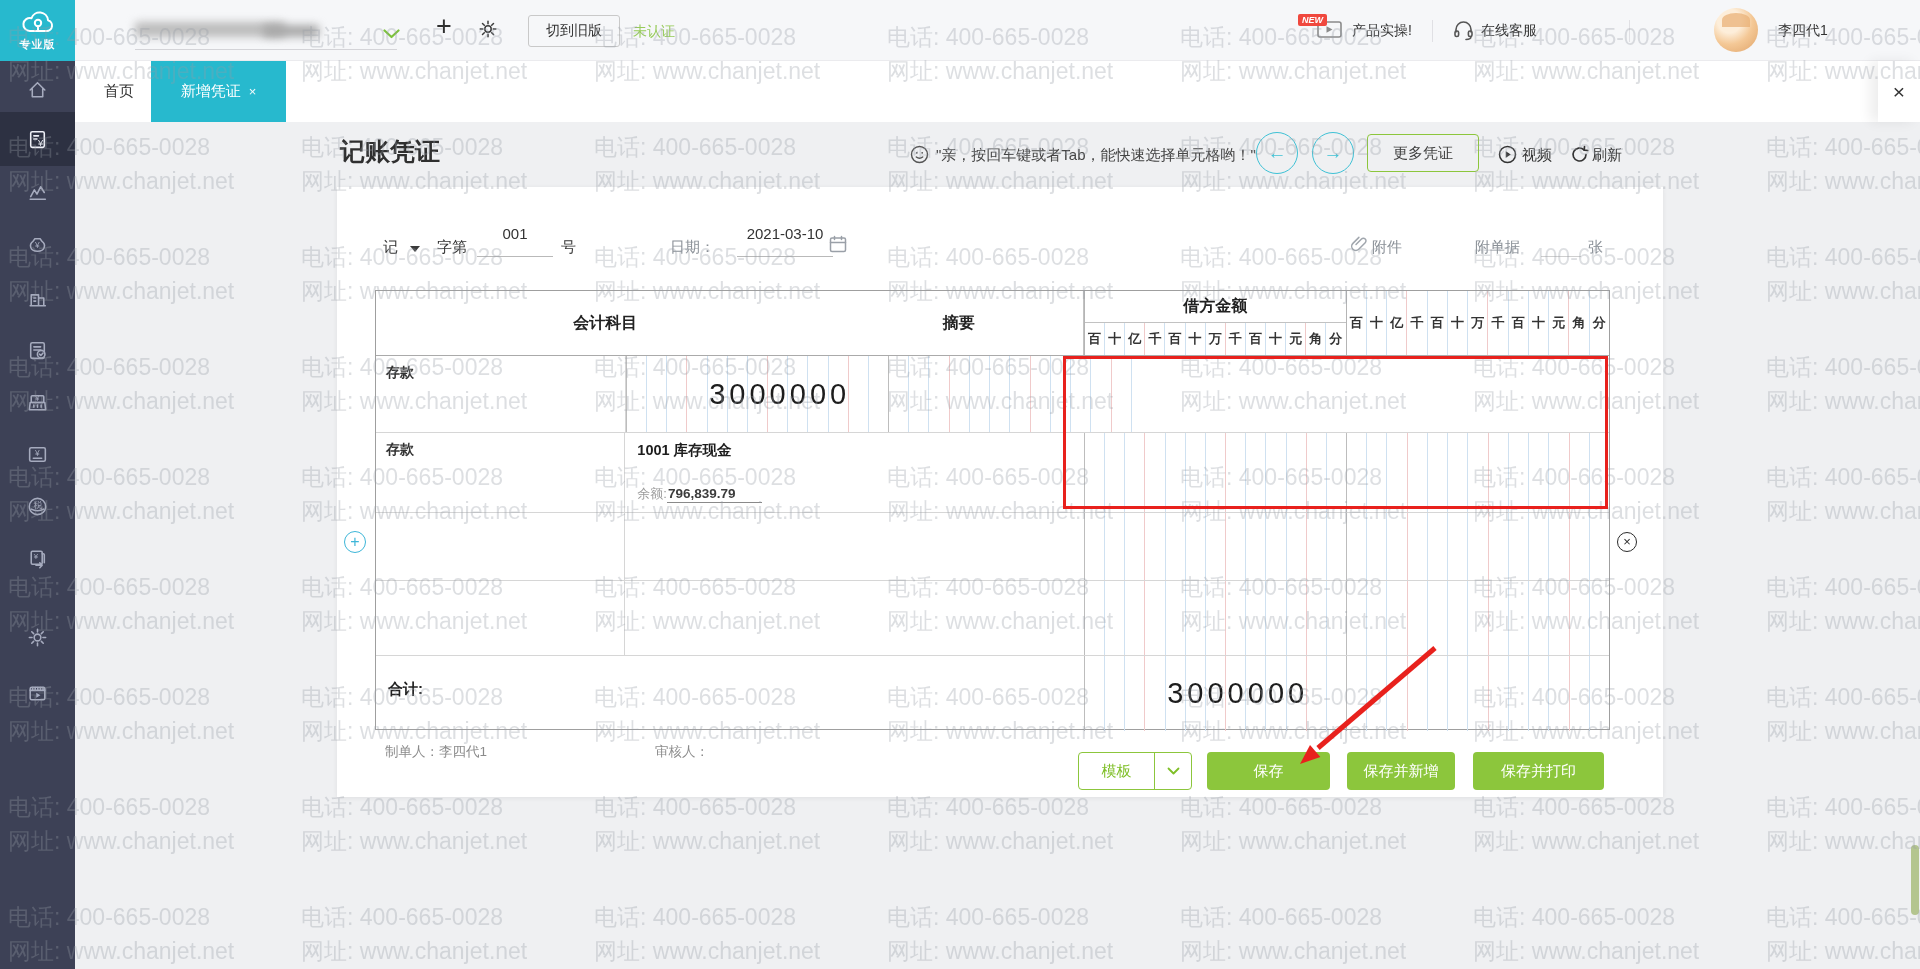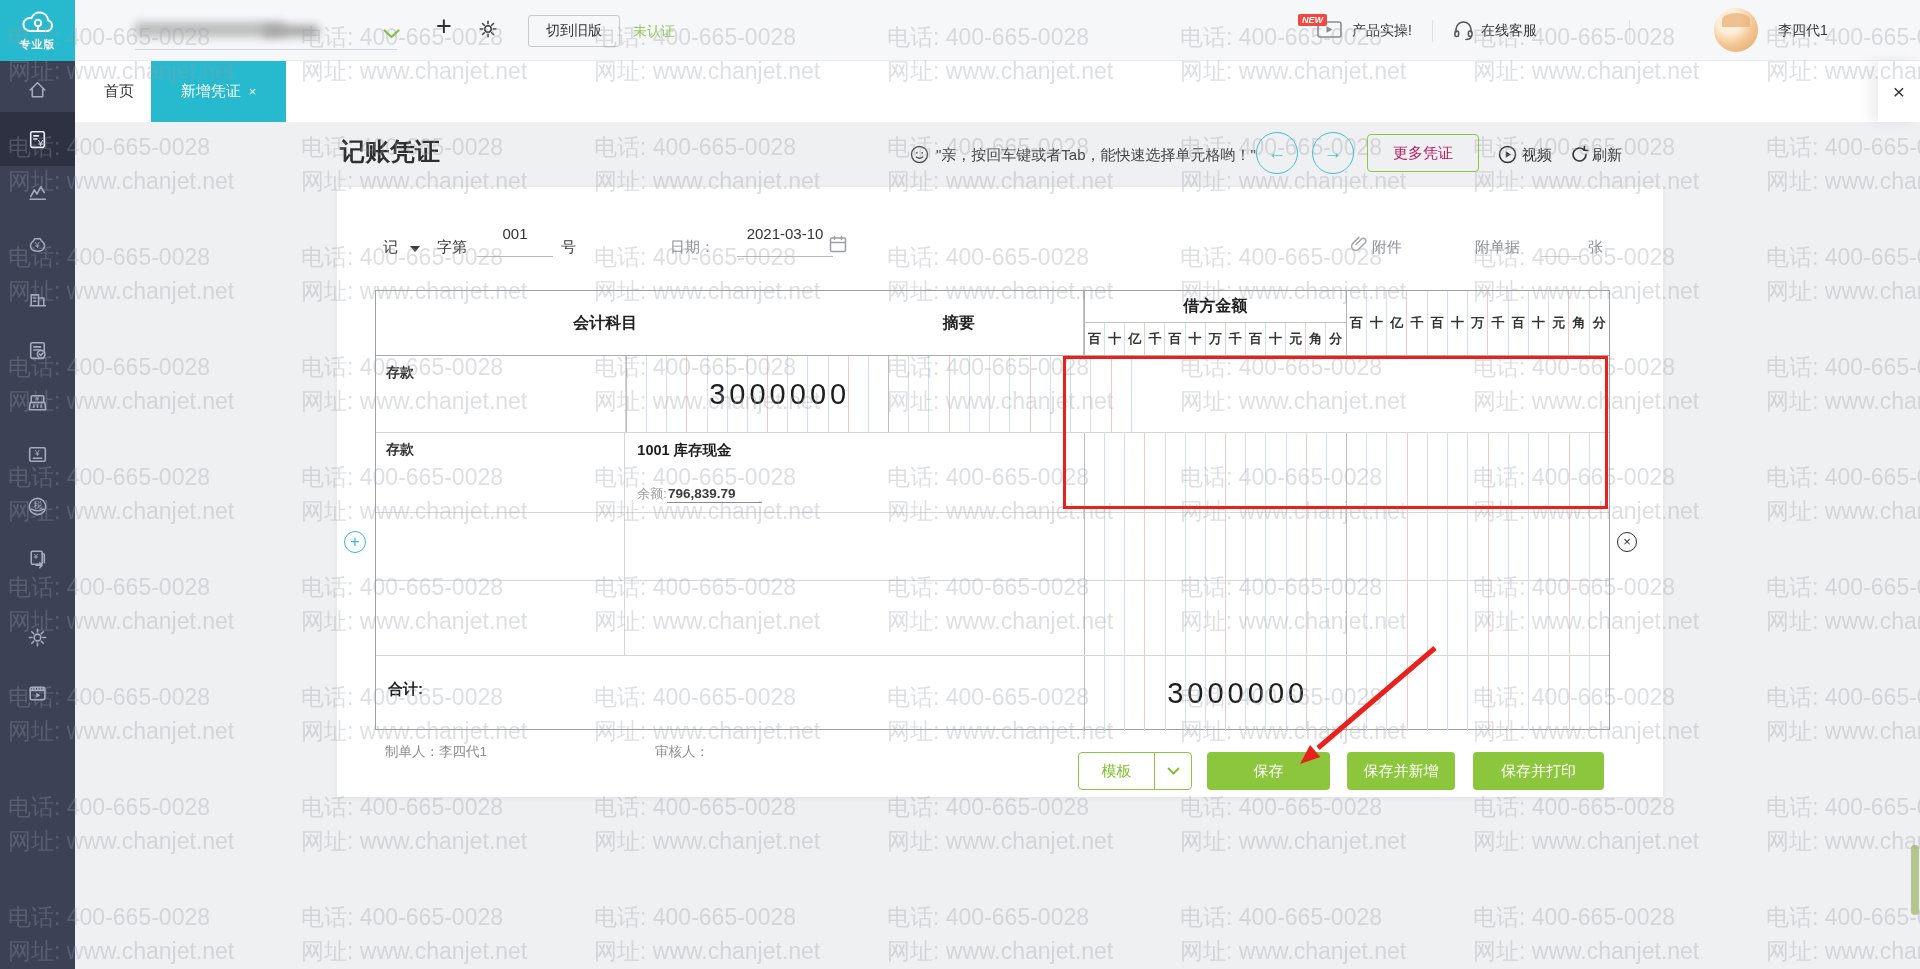--- a/index.html
+++ b/index.html
@@ -48,21 +48,21 @@
   .tab-home{position:absolute;left:9px;top:0;width:70px;height:61px;display:flex;align-items:center;justify-content:center;font-size:15px;color:#333;cursor:pointer}
   .tab-active{position:absolute;left:76px;top:0;width:135px;height:61px;background:#27b9ce;color:#fff;display:flex;align-items:center;justify-content:center;gap:8px;font-size:15px;cursor:pointer}
   .tab-active .tx{font-size:13px;opacity:.95;cursor:pointer}
   .ws-close{position:absolute;right:0;top:0;width:42px;height:61px;background:#fff;box-shadow:-8px 0 12px rgba(0,0,0,.07);display:flex;align-items:center;justify-content:center;font-size:21px;font-weight:300;color:#333;cursor:pointer}
 
   
   .page-title{position:absolute;left:340px;top:135px;font-size:25px;font-weight:700;color:#2f2f2f;z-index:2}
   .tip-ic{position:absolute;left:910px;top:145px;z-index:2}
   .tip-text{position:absolute;left:936px;top:146px;font-size:15px;color:#444;z-index:2}
   .circ-btn{position:absolute;top:132px;width:42px;height:42px;border:1.5px solid #3ec1d5;border-radius:50%;display:flex;align-items:center;justify-content:center;color:#3ec1d5;font-size:19px;cursor:pointer;z-index:2;background:transparent}
-  .btn-more{position:absolute;left:1367px;top:134px;width:112px;height:38px;border:1px solid #8cc63c;border-radius:4px;color:#be185d;font-size:15px;display:flex;align-items:center;justify-content:center;cursor:pointer;z-index:2;background:transparent}
+  .btn-more{position:absolute;left:1367px;top:134px;width:112px;height:38px;border:1px solid #8cc63c;border-radius:4px;color:#404040;font-size:15px;display:flex;align-items:center;justify-content:center;cursor:pointer;z-index:2;background:transparent}
   .tb-video-ic{position:absolute;left:1498px;top:145px;z-index:2;cursor:pointer}
   .tb-video{position:absolute;left:1522px;top:146px;font-size:15px;color:#333;cursor:pointer;z-index:2}
   .tb-refresh-ic{position:absolute;left:1570px;top:145px;z-index:2;cursor:pointer}
   .tb-refresh{position:absolute;left:1592px;top:146px;font-size:15px;color:#333;cursor:pointer;z-index:2}
 
   
   #card{position:absolute;left:337px;top:187px;width:1326px;height:610px;background:#fff;box-shadow:0 1px 5px rgba(0,0,0,.07);z-index:1}
   .meta{position:absolute;font-size:15px;color:#333}
   .meta.grey{color:#8a9097}
   .caret{position:absolute;left:73px;top:59px;width:0;height:0;border-left:5px solid transparent;border-right:5px solid transparent;border-top:6px solid #3a3a3a;cursor:pointer}

